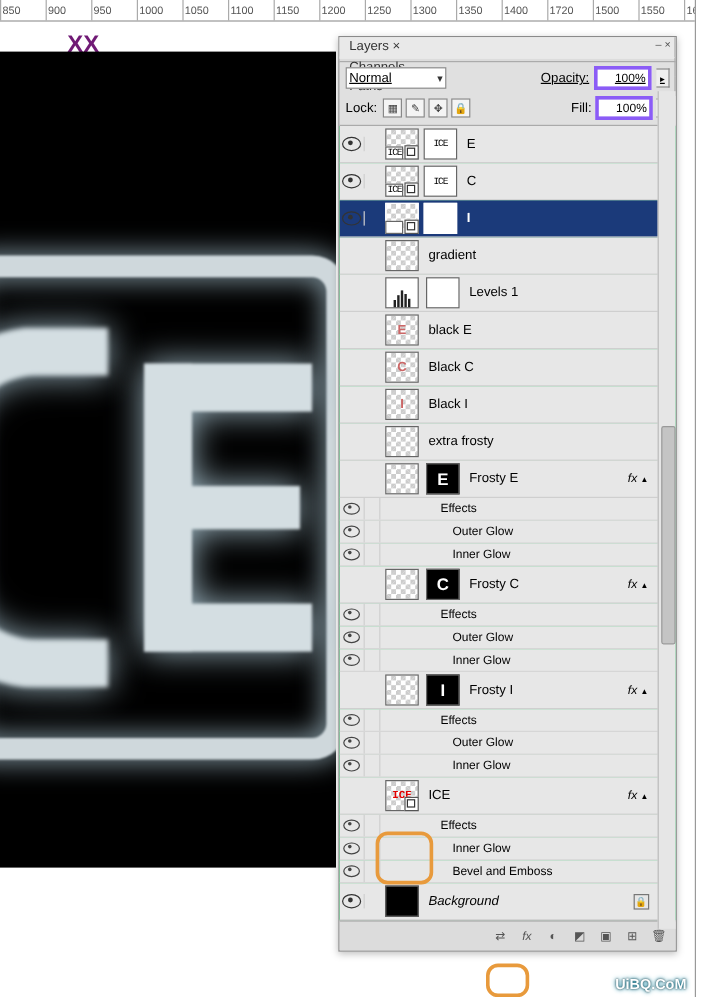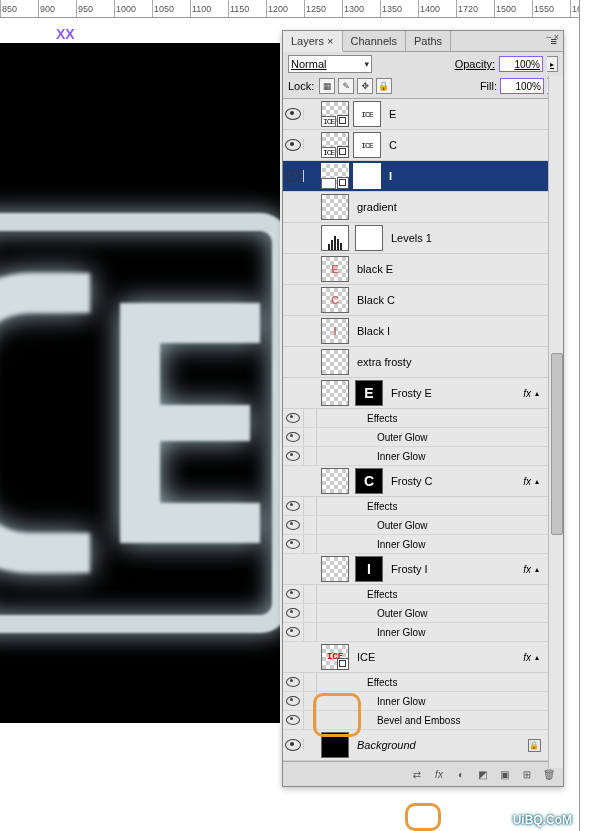--- a/index.html
+++ b/index.html
@@ -32,23 +32,23 @@
     border-left: 1px solid #aaa;
     text-align: left;
     padding-left: 1px;
     color: #555;
     line-height: 18px;
     height: 18px;
   }
   .stray-xx {
     position: absolute;
     top: 26px; left: 56px;
-    color: #8b5cf6;
+    color: #701a75;
     font-weight: bold;
-    font-size: 14px;
+    font-size: 20px;
     font-family: Verdana, sans-serif;
   }
   .canvas-area {
     position: absolute;
     top: 43px; left: 0;
     width: 280px;
     height: 680px;
     background: #000;
     overflow: hidden;
     color: #fff;
@@ -107,20 +107,21 @@
     border: 1px solid #8a8a8a;
     box-shadow: 0 2px 6px rgba(0,0,0,0.25);
     font-size: 11px;
   }
   .panel-tabs {
     display: flex;
     align-items: stretch;
     background: #dcdcdc;
     border-bottom: 1px solid #a0a0a0;
     height: 20px;
+    flex-direction: column;
   }
   .panel-tabs .tab {
     padding: 2px 8px;
     border-right: 1px solid #aaa;
     color: #333;
     display: flex;
     align-items: center;
     cursor: default;
   }
   .panel-tabs .tab.active {
@@ -156,21 +157,21 @@
   }
   .blend-select::after {
     content: "▾";
     position: absolute;
     right: 2px;
     font-size: 9px;
     color: #333;
   }
   .pct-box {
     width: 38px; height: 14px;
-    border: 1px solid #8b5cf6;
+    border: 3px solid #8b5cf6;
     background: #fff;
     display: inline-flex;
     align-items: center;
     justify-content: flex-end;
     padding: 0 2px;
     font-size: 10px;
   }
   .pct-flyout {
     width: 10px; height: 14px;
     border: 1px solid #888; border-left: none;

